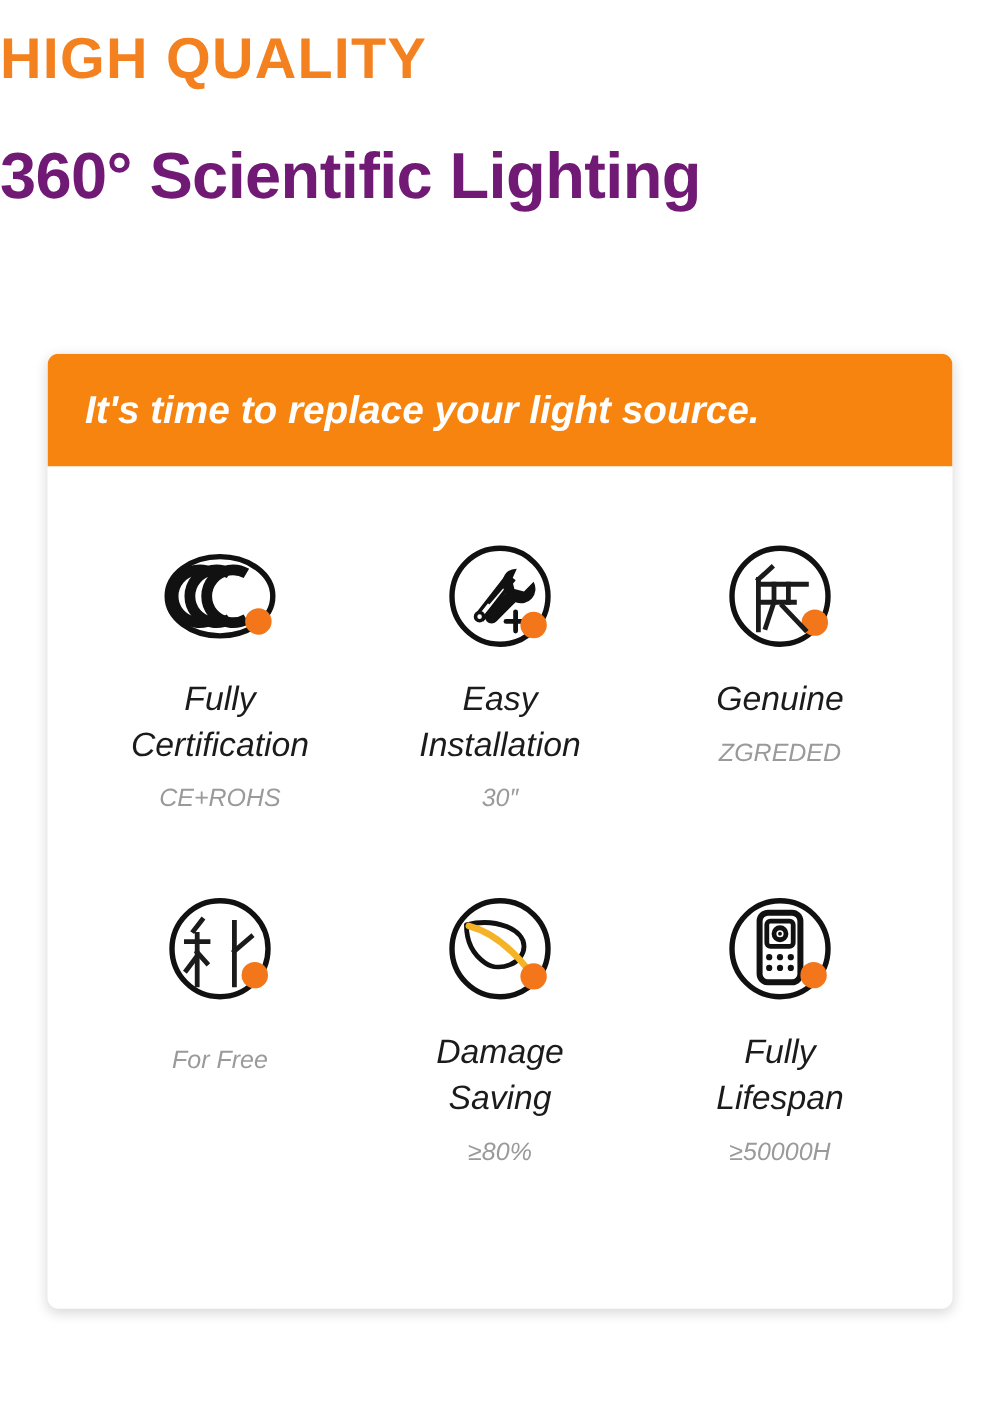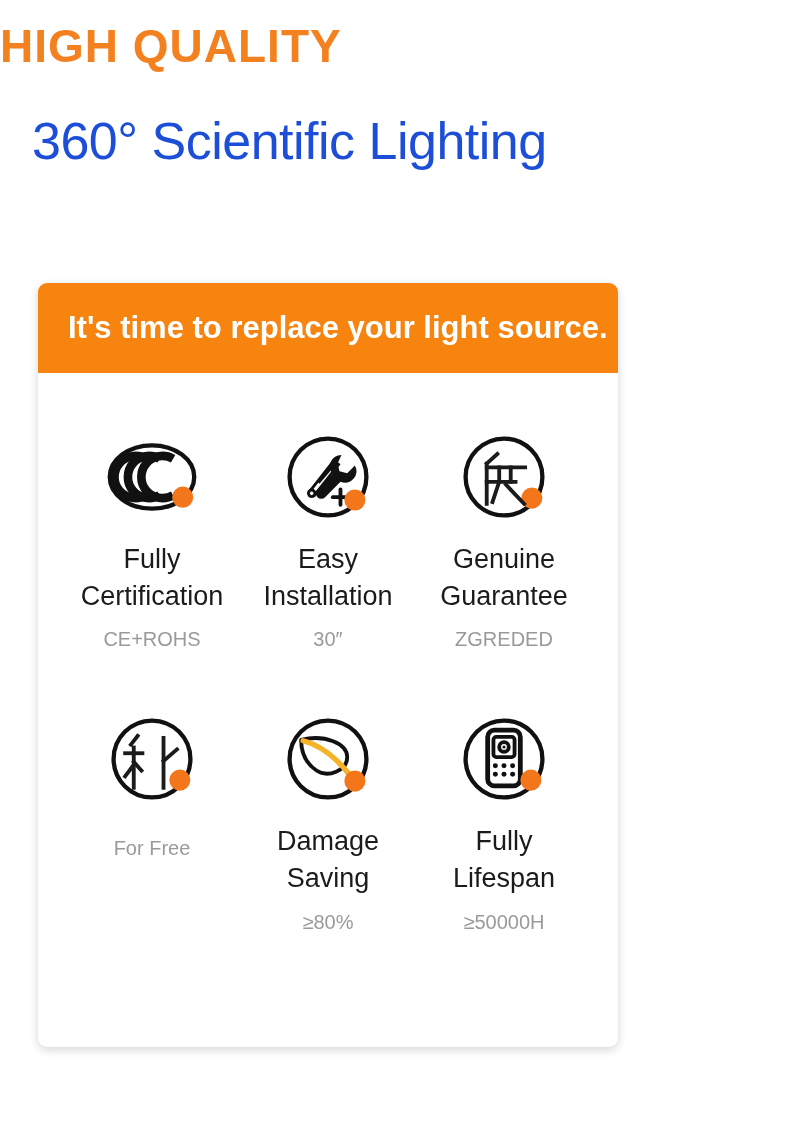--- a/index.html
+++ b/index.html
@@ -26,38 +26,38 @@
     font-weight: bold;
     letter-spacing: 1px;
     color: #F4811F;
     line-height: 1.15;
     font-family: "Liberation Sans", sans-serif;
   }
 
   .headline {
     margin-top: 40px;
     font-size: 52px;
-    font-weight: normal;
-    color: #1d4ed8;
+    font-weight: bold;
+    color: #701a75;
     letter-spacing: -0.5px;
     line-height: 1.1;
-    margin-left: 32px;
   }
 
   
   .card {
     position: absolute;
     left: 38px;
     top: 283px;
-    width: 580px;
+    width: 724px;
     height: 764px;
     background: #ffffff;
     border-radius: 9px;
     box-shadow: 0 3px 10px rgba(0,0,0,0.16);
     overflow: hidden;
+    font-style: italic;
   }
 
   .card-banner {
     height: 90px;
     background: #F7840E;
     display: flex;
     align-items: center;
     padding-left: 30px;
   }
 
@@ -194,21 +194,20 @@
               <line x1="57" y1="40" x2="57" y2="55"></line>
 
               <path d="M44 58 L38 76"></path>
 
               <path d="M52 58 L71 78"></path>
             </g>
           </svg>
         </div>
         <div class="feature-title">
           <span>Genuine</span><br>
-          <span>Guarantee</span>
         </div>
         <div class="feature-sub">ZGREDED</div>
       </div>
 
       <div class="feature">
         <div class="feature-icon-wrap">
           <svg viewBox="0 0 100 100" xmlns="http://www.w3.org/2000/svg">
             <circle cx="50" cy="50" r="40" fill="none" stroke="#111" stroke-width="4.5"></circle>
             <circle cx="79" cy="72" r="11" fill="#F4761B"></circle>
             <g stroke="#1b1b1b" stroke-width="4" stroke-linecap="square" fill="none">

